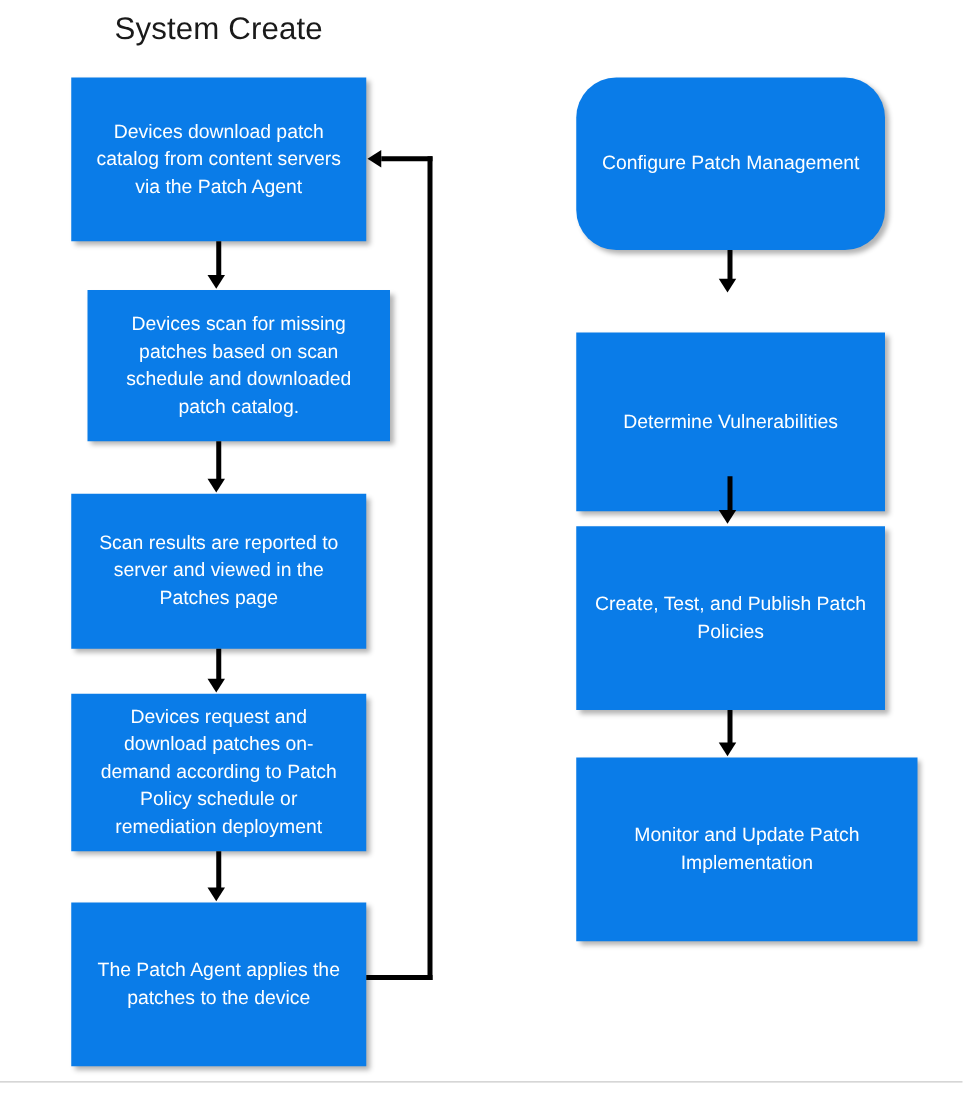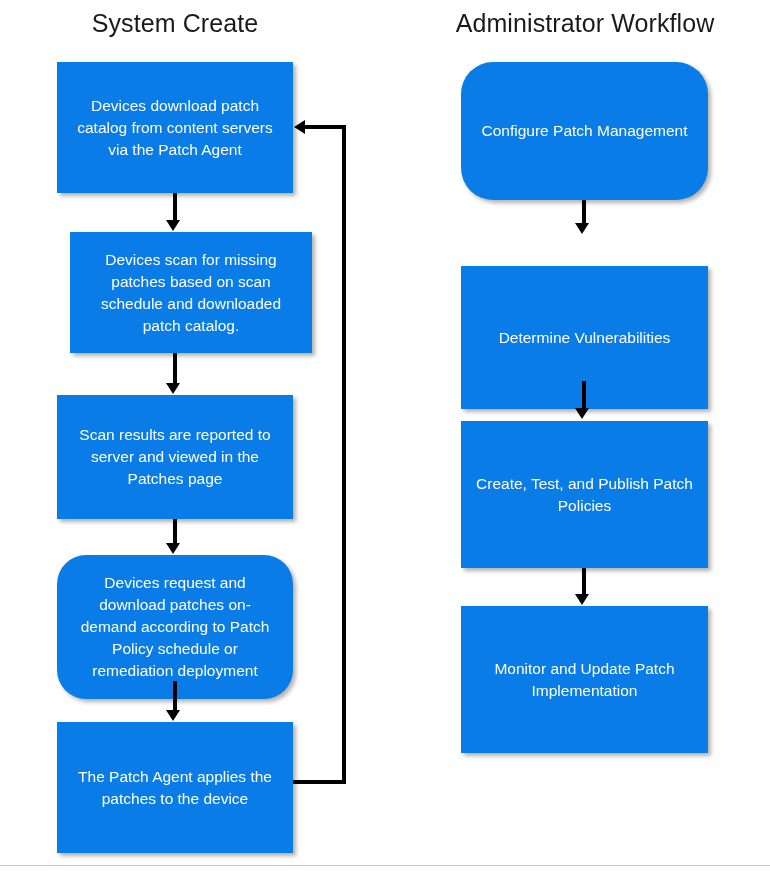--- a/index.html
+++ b/index.html
@@ -92,42 +92,41 @@
     background: #c9c9c9;
   }
 </style>
 </head>
 <body>
 
 <div id="diagram">
 
   <div class="col-title" id="title-left">System Create</div>
 
-  <div class="col-title" id="title-right">Administrator Workflow</div>
 
   <div class="node" style="left:57px; top:62px; width:236px; height:131px;">
     <span class="node-label">Devices download patch
 catalog from content servers
 via the Patch Agent</span>
   </div>
 
   <div class="node" style="left:70px; top:232px; width:242px; height:121px;">
     <span class="node-label">Devices scan for missing
 patches based on scan
 schedule and downloaded
 patch catalog.</span>
   </div>
 
   <div class="node" style="left:57px; top:395px; width:236px; height:124px;">
     <span class="node-label">Scan results are reported to
 server and viewed in the
 Patches page</span>
   </div>
 
-  <div class="node" style="left:57px; top:555px; width:236px; height:144px;border-radius:29px;">
+  <div class="node" style="left:57px; top:555px; width:236px; height:126px;">
     <span class="node-label">Devices request and
 download patches on-
 demand according to Patch
 Policy schedule or
 remediation deployment</span>
   </div>
 
   <div class="node" style="left:57px; top:722px; width:236px; height:131px;align-items:center;">
     <span class="node-label">The Patch Agent applies the
 patches to the device</span>
@@ -139,21 +138,21 @@
 
   <div class="node" style="left:461px; top:238px; width:247px; height:143px;margin-top:28px;">
     <span class="node-label">Determine Vulnerabilities</span>
   </div>
 
   <div class="node" style="left:461px; top:421px; width:247px; height:147px;">
     <span class="node-label">Create, Test, and Publish Patch
 Policies</span>
   </div>
 
-  <div class="node" style="left:461px; top:606px; width:247px; height:147px;">
+  <div class="node" style="left:461px; top:606px; width:273px; height:147px;">
     <span class="node-label">Monitor and Update Patch
 Implementation</span>
   </div>
 
   <div class="conn-line conn-v" style="left:173px; top:193px; height:28px;"></div>
   <div class="arrow-head arrow-down" style="left:166px; top:220px;"></div>
 
   <div class="conn-line conn-v" style="left:173px; top:353px; height:31px;"></div>
   <div class="arrow-head arrow-down" style="left:166px; top:383px;"></div>
 

